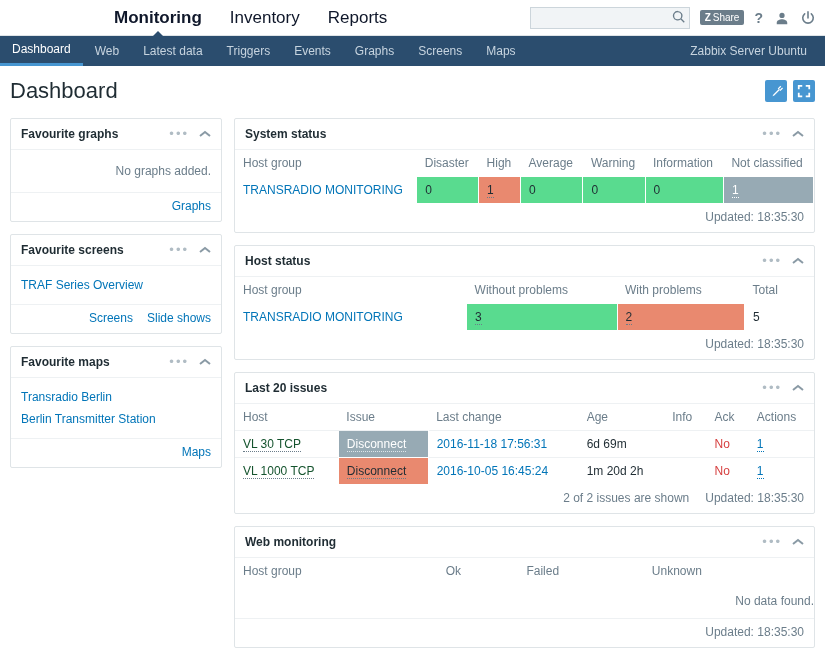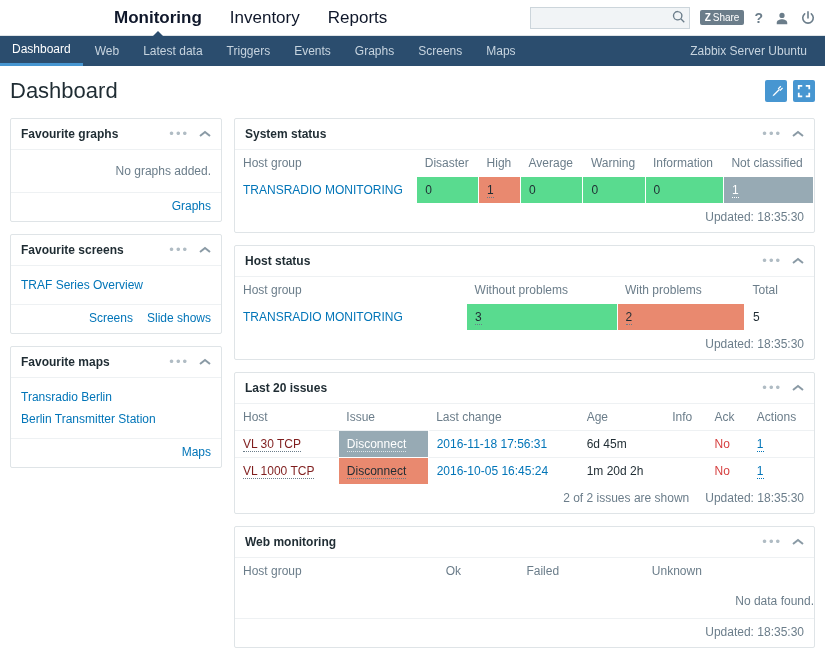--- a/index.html
+++ b/index.html
@@ -53,21 +53,21 @@
 table.data { width: 100%; border-collapse: collapse; }
 table.data th { text-align: left; font-weight: normal; color: #6b7d8a; font-size: 12px; padding: 6px 8px; }
 table.data td { padding: 6px 8px; font-size: 12px; vertical-align: middle; }
 .row-sep td { border-top: 1px solid #eef1f3; }
 
 .sev-cell { text-align: left; border: 1px solid #fff; }
 .sev-green { background: #59db8f; }
 .sev-orange { background: #e9896f; }
 .sev-grey { background: #97aab4; color: #fff; }
 .dotted { border-bottom: 1px dotted #6b7d8a; }
-.dotted-link { color: #7f1d1d; border-bottom: 1px dotted #6b7d8a; }
+.dotted-link { color: #14532d; border-bottom: 1px dotted #6b7d8a; }
 .red-link { color: #d63f3f; }
 
 .footer-line { display: flex; justify-content: flex-end; gap: 16px; padding: 6px 10px 8px; color: #6b7d8a; }
 </style>
 </head>
 <body>
 
 <div class="top-bar">
   <div class="top-menu">
     <div class="top-menu-item active">Monitoring</div>
@@ -271,21 +271,21 @@
           <th>Last change</th>
           <th>Age</th>
           <th>Info</th>
           <th>Ack</th>
           <th>Actions</th>
         </tr>
         <tr class="row-sep">
           <td><span class="dotted-link">VL 30 TCP</span></td>
           <td class="sev-cell sev-grey"><span class="dotted" style="border-color:#e0e6ea">Disconnect</span></td>
           <td><a href="#">2016-11-18 17:56:31</a></td>
-          <td>6d 45m</td>
+          <td>6d 69m</td>
           <td></td>
           <td><a href="#" class="red-link">No</a></td>
           <td><a href="#"><span class="dotted" style="border-color:#0275b8">1</span></a></td>
         </tr>
         <tr class="row-sep">
           <td><span class="dotted-link">VL 1000 TCP</span></td>
           <td class="sev-cell sev-orange"><span class="dotted">Disconnect</span></td>
           <td><a href="#">2016-10-05 16:45:24</a></td>
           <td>1m 20d 2h</td>
           <td></td>

